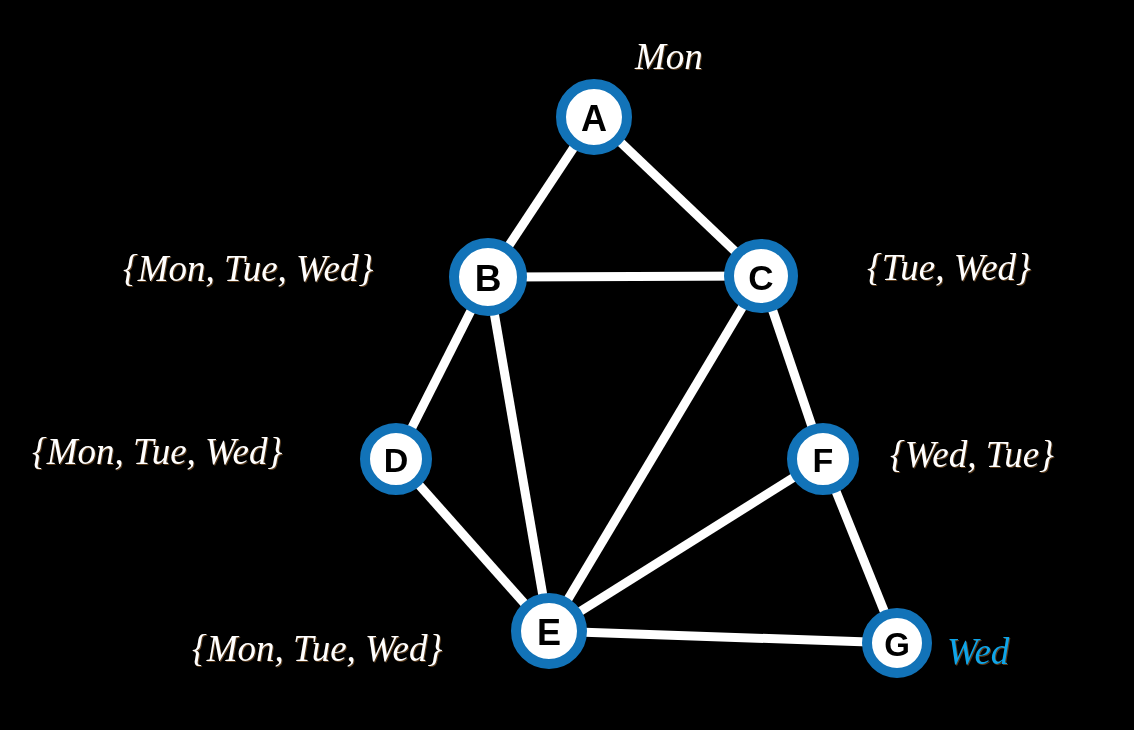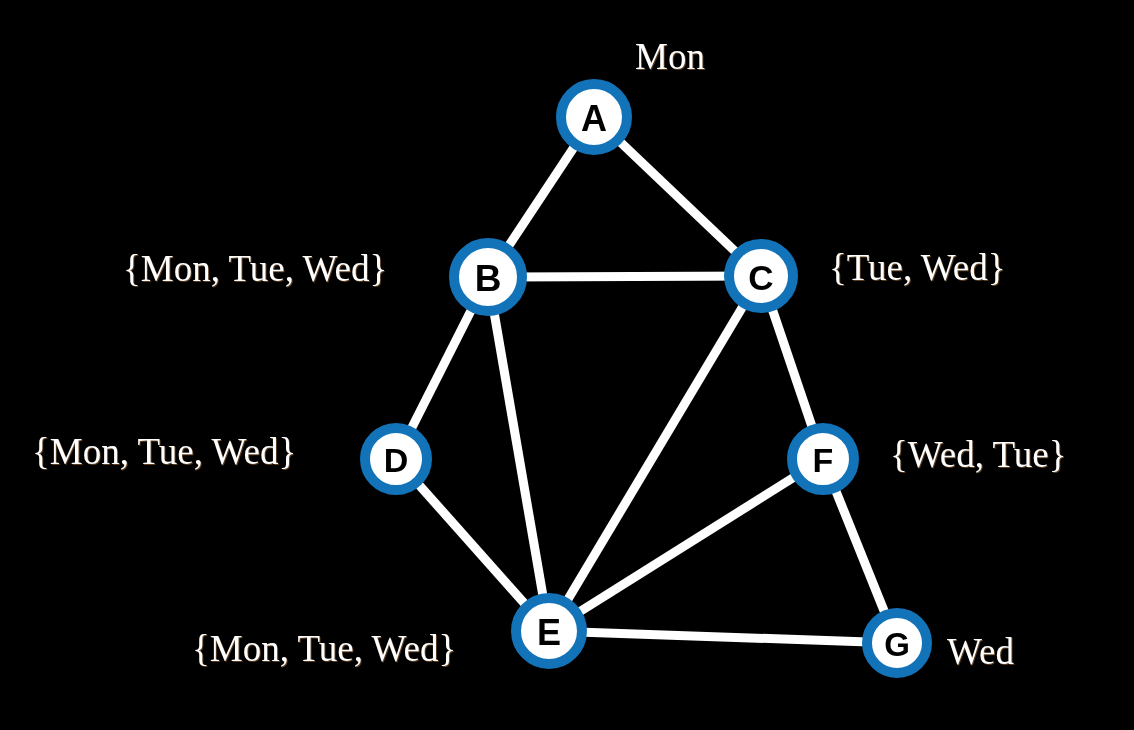--- a/index.html
+++ b/index.html
@@ -37,20 +37,21 @@
     font-family: "Liberation Sans", "DejaVu Sans", sans-serif;
     font-weight: bold;
     text-anchor: middle;
     dominant-baseline: central;
     letter-spacing: 0px;
   }
   .domain-label {
     position: absolute;
     color: #ffffff;
     font-family: "Liberation Serif", "DejaVu Serif", serif;
+    font-style: italic;
     font-size: 37px;
     line-height: 1;
     white-space: nowrap;
     text-shadow: 1px 1px 0 rgba(255,170,80,0.35);
   }
 </style>
 </head>
 <body>
 
 <div id="canvas">
@@ -97,20 +98,20 @@
         <g>
           <circle class="node-ring" cx="897" cy="643" r="30" fill="#ffffff" stroke="#1273b8" stroke-width="10"></circle>
           <text class="node-letter" x="897" y="644" font-size="33" fill="#000000">G</text>
         </g>
       </g>
   </svg>
 
   <div id="labels-layer">
       <div class="domain-label" style="left: 635px; top: 38px; color: rgb(255, 255, 255);">Mon</div>
       <div class="domain-label" style="left: 123px; top: 250px; color: rgb(255, 255, 255);">{Mon, Tue, Wed}</div>
-      <div class="domain-label" style="left: 829px; top: 249px; color: rgb(255, 255, 255);">{Tue, Wed}</div>
+      <div class="domain-label" style="left: 867px; top: 249px; color: rgb(255, 255, 255);">{Tue, Wed}</div>
       <div class="domain-label" style="left: 32px; top: 433px; color: rgb(255, 255, 255);">{Mon, Tue, Wed}</div>
       <div class="domain-label" style="left: 890px; top: 436px; color: rgb(255, 255, 255);">{Wed, Tue}</div>
       <div class="domain-label" style="left: 192px; top: 630px; color: rgb(255, 255, 255);">{Mon, Tue, Wed}</div>
-      <div class="domain-label" style="left: 947px; top: 633px; color: #ffffff;">Wed</div>
+      <div class="domain-label" style="left: 947px; top: 633px; color: #0ea5e9;">Wed</div>
     </div>
 
 </div>
 
 </body></html>

